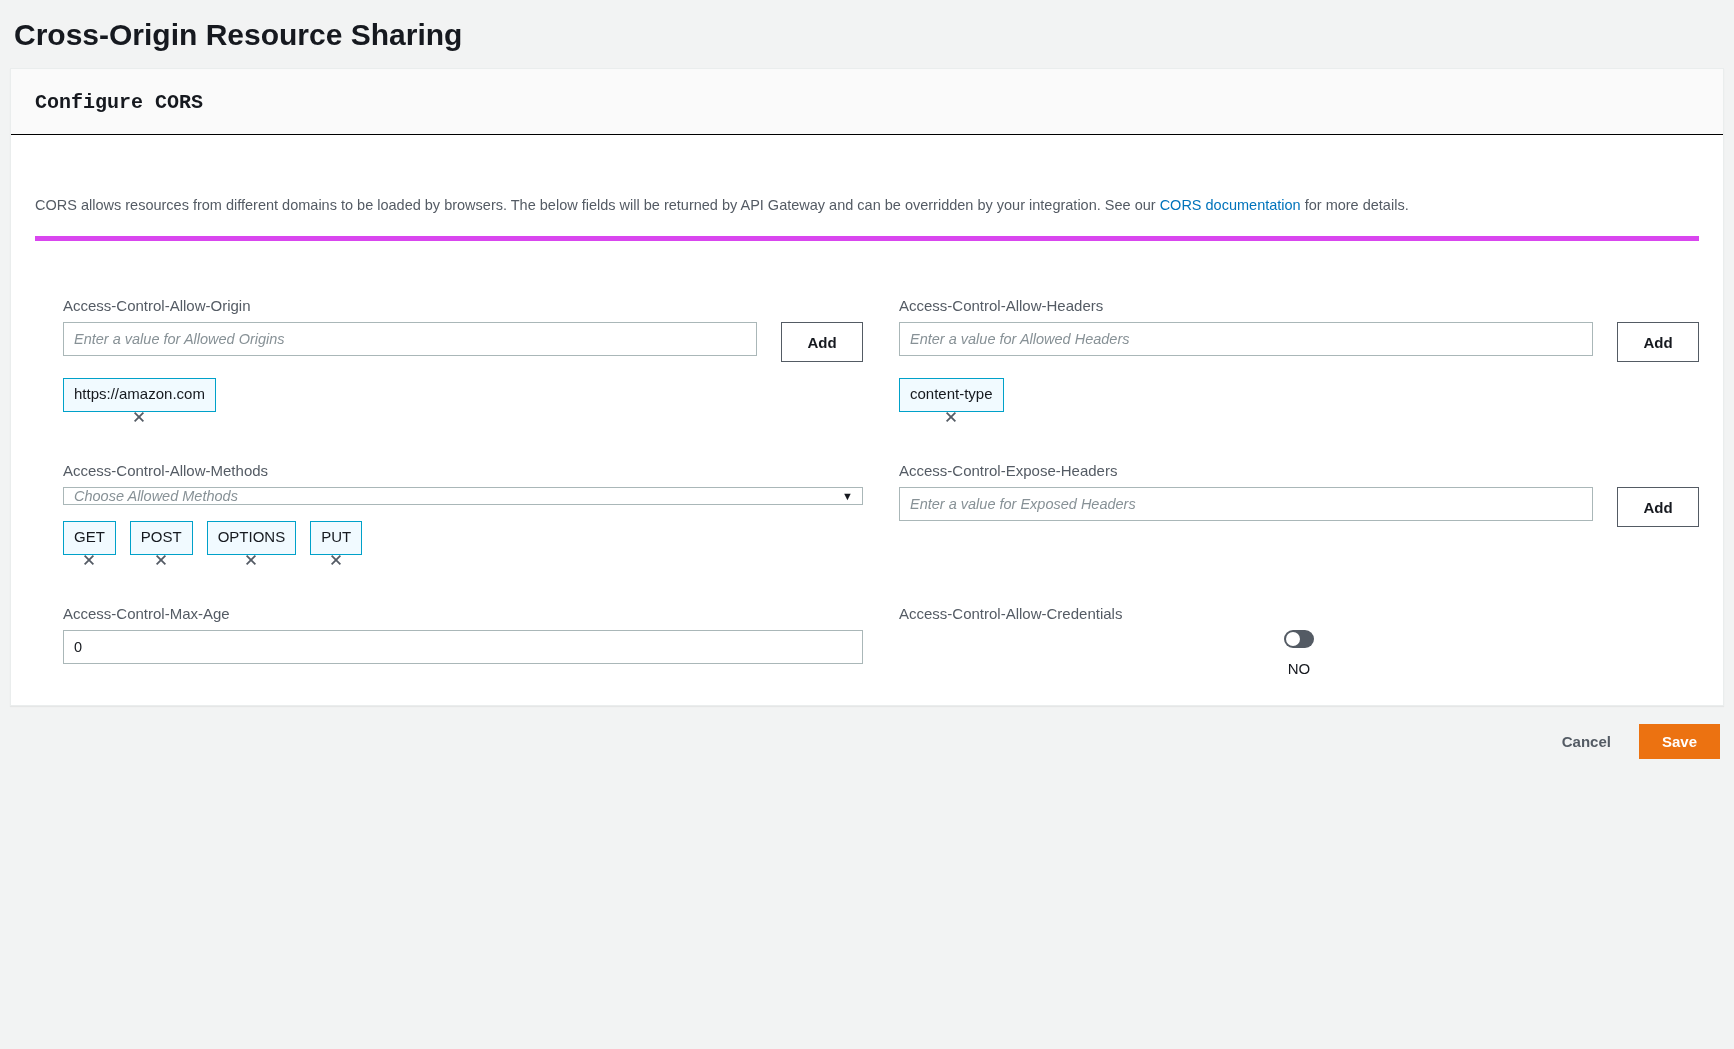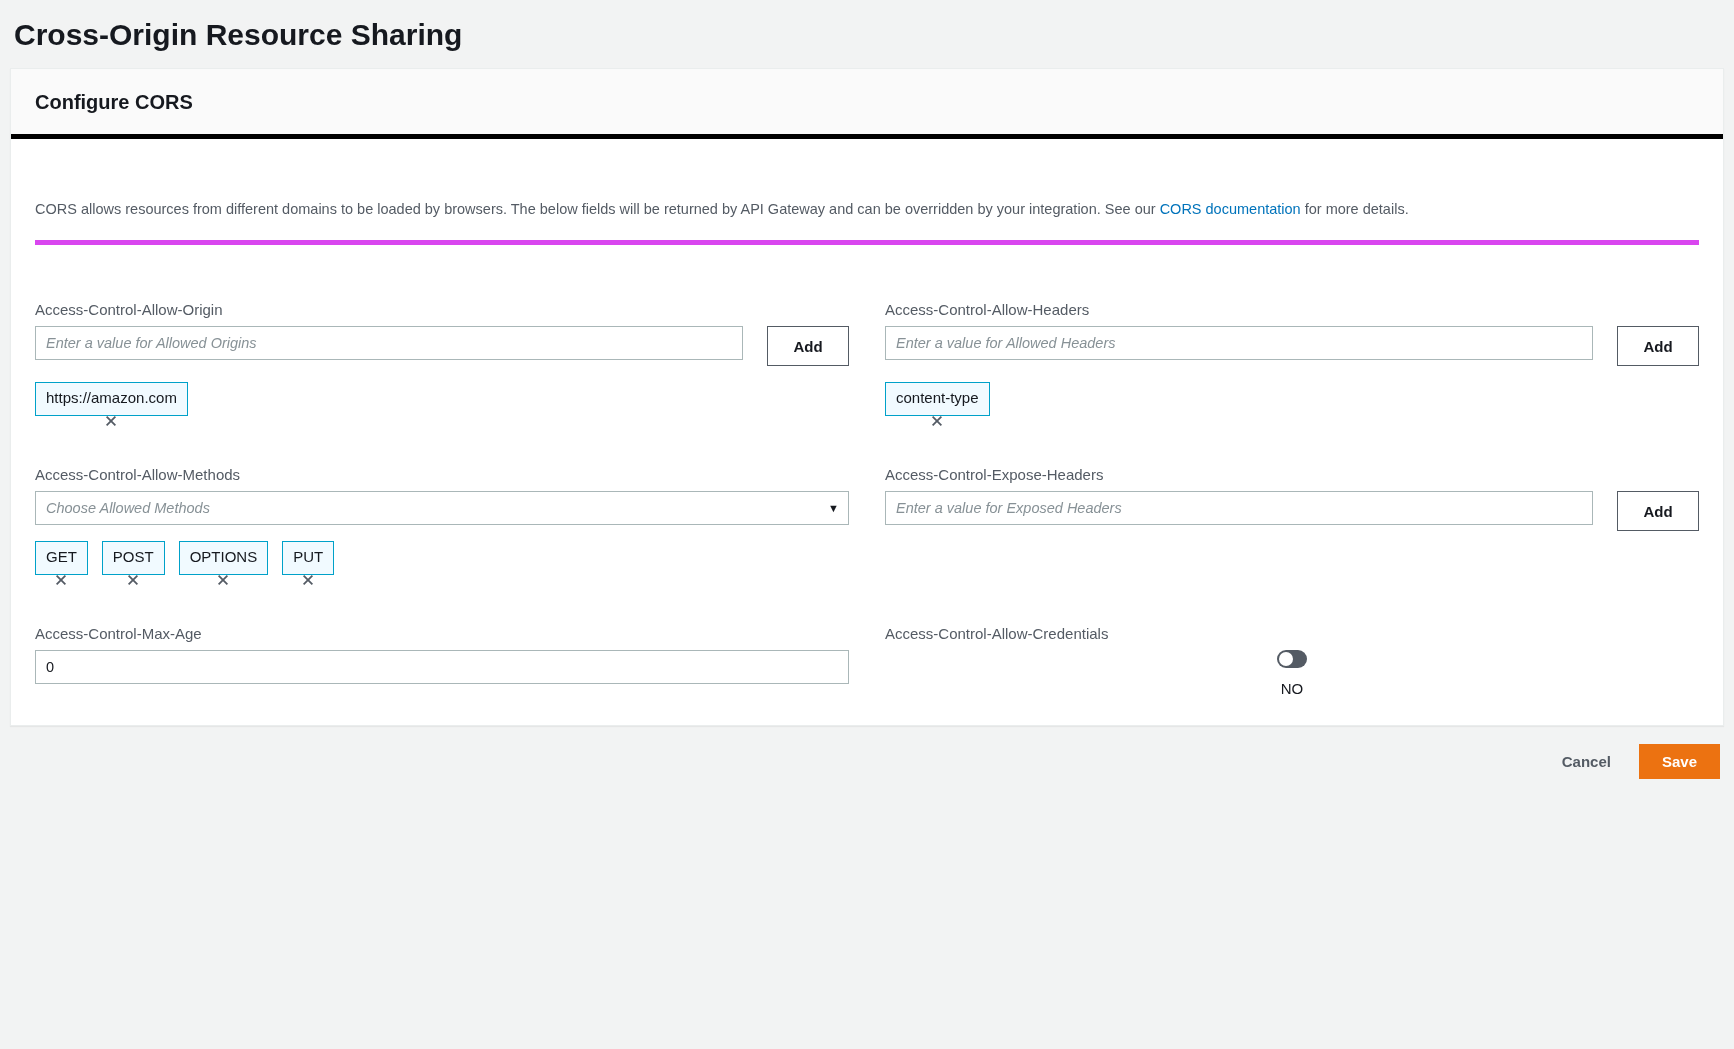--- a/index.html
+++ b/index.html
@@ -15,22 +15,23 @@
     padding: 18px 0 16px 4px;
     color: #16191f;
   }
   .panel {
     background: #fff;
     border: 1px solid #eaeded;
     box-shadow: 0 1px 1px rgba(0,0,0,0.05);
   }
   .panel-header {
     padding: 22px 24px 20px 24px;
-    border-bottom: 5px solid #000000;
+    border-bottom: 1px solid #000000;
     background: #fafafa;
+    font-family: Liberation Mono, monospace;
   }
   .panel-header h2 {
     font-size: 20px;
     font-weight: 700;
   }
   .panel-body {
     padding: 20px 24px 28px 24px;
   }
   .intro {
     font-size: 14.5px;
@@ -42,20 +43,21 @@
   }
   .intro a {
     color: #0073bb;
     text-decoration: none;
   }
   .form-grid {
     display: grid;
     grid-template-columns: 1fr 1fr;
     gap: 50px 36px;
     margin-top: 56px;
+    margin-left: 28px;
   }
   .field-label {
     font-size: 15px;
     color: #545b64;
     margin-bottom: 8px;
   }
   .input-row {
     display: flex;
     gap: 24px;
     align-items: stretch;
@@ -80,21 +82,21 @@
     color: #16191f;
     font-size: 15px;
     font-weight: 700;
     cursor: pointer;
   }
   .select-wrap {
     position: relative;
   }
   .select-input {
     width: 100%;
-    height: 34px;
+    height: 18px;
     border: 1px solid #aab7b8;
     padding: 0 30px 0 10px;
     font-size: 14.5px;
     color: #879196;
     font-style: italic;
     background: #fff;
     display: flex;
     align-items: center;
     cursor: pointer;
   }

